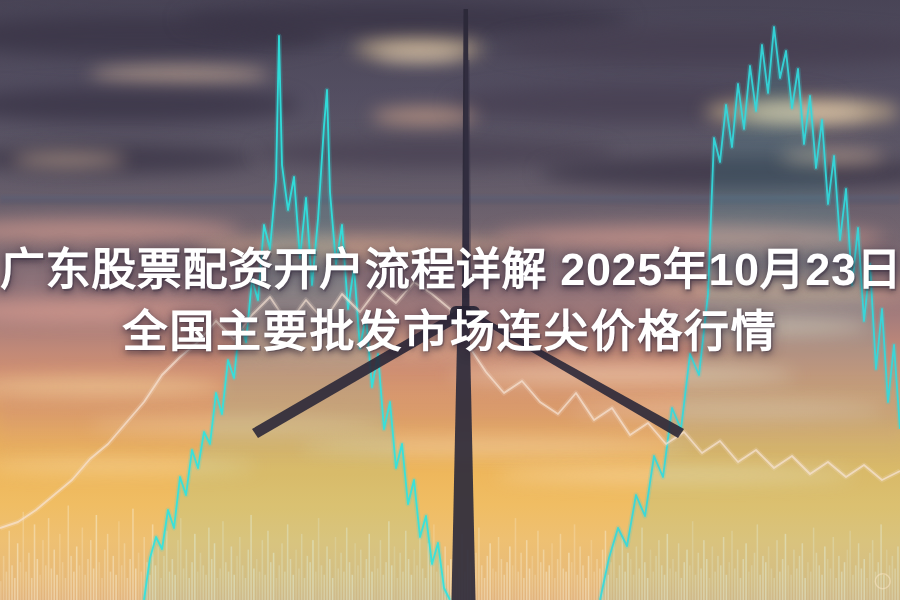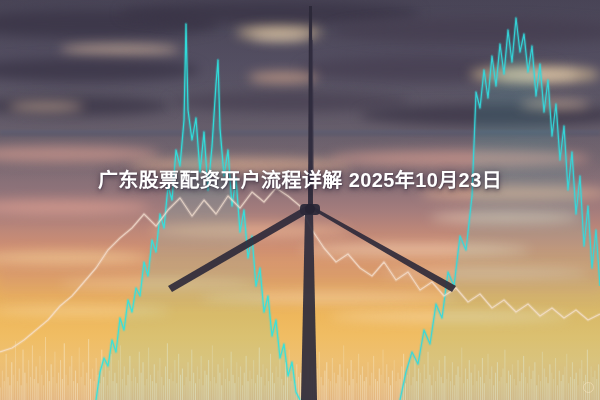--- a/index.html
+++ b/index.html
@@ -107,21 +107,21 @@
     left: 0;
     right: 0;
     top: 160px;
     text-align: center;
     z-index: 40;
   }
   .cap-line {
     display: block;
     color: #ffffff;
     font-weight: bold;
-    font-size: 20px;
+    font-size: 30px;
     line-height: 41px;
     letter-spacing: 0.4px;
     text-shadow:
       0 2px 4px rgba(40,30,50,0.62),
       0 0 10px rgba(50,40,60,0.38),
       1px 1px 0 rgba(60,50,70,0.30);
     white-space: nowrap;
   }
   .cap-line.line2 { letter-spacing: 1.2px; }
 
@@ -529,17 +529,18 @@
       <polygon points="306,206 310,212 172,292 168,286" fill="#2b2838" opacity="0.9"></polygon>
 
       <polygon points="312,206 316,212 452,292 456,286" fill="#2b2838" opacity="0.9"></polygon>
 
       <circle cx="310" cy="209" r="5" fill="#262333" opacity="0.95"></circle>
     </svg>
   </div>
 
   <div class="caption">
     <span class="cap-line line1">广东股票配资开户流程详解 2025年10月23日</span>
+    <span class="cap-line line2">全国主要批发市场连尖价格行情</span>
   </div>
 
   <div class="watermark"></div>
 
 </div>
 
 </body></html>

